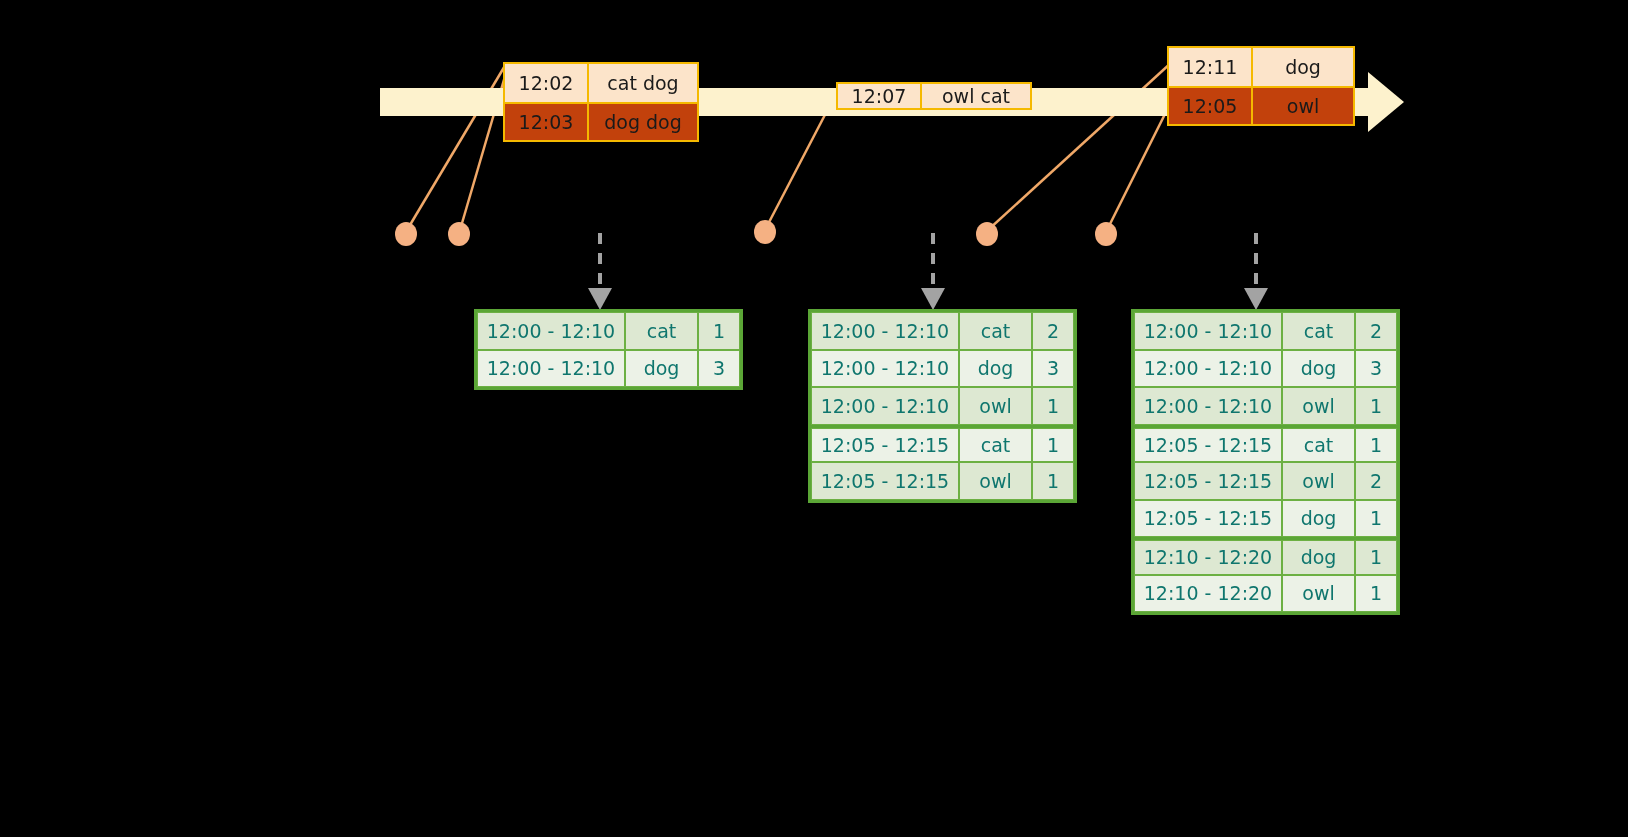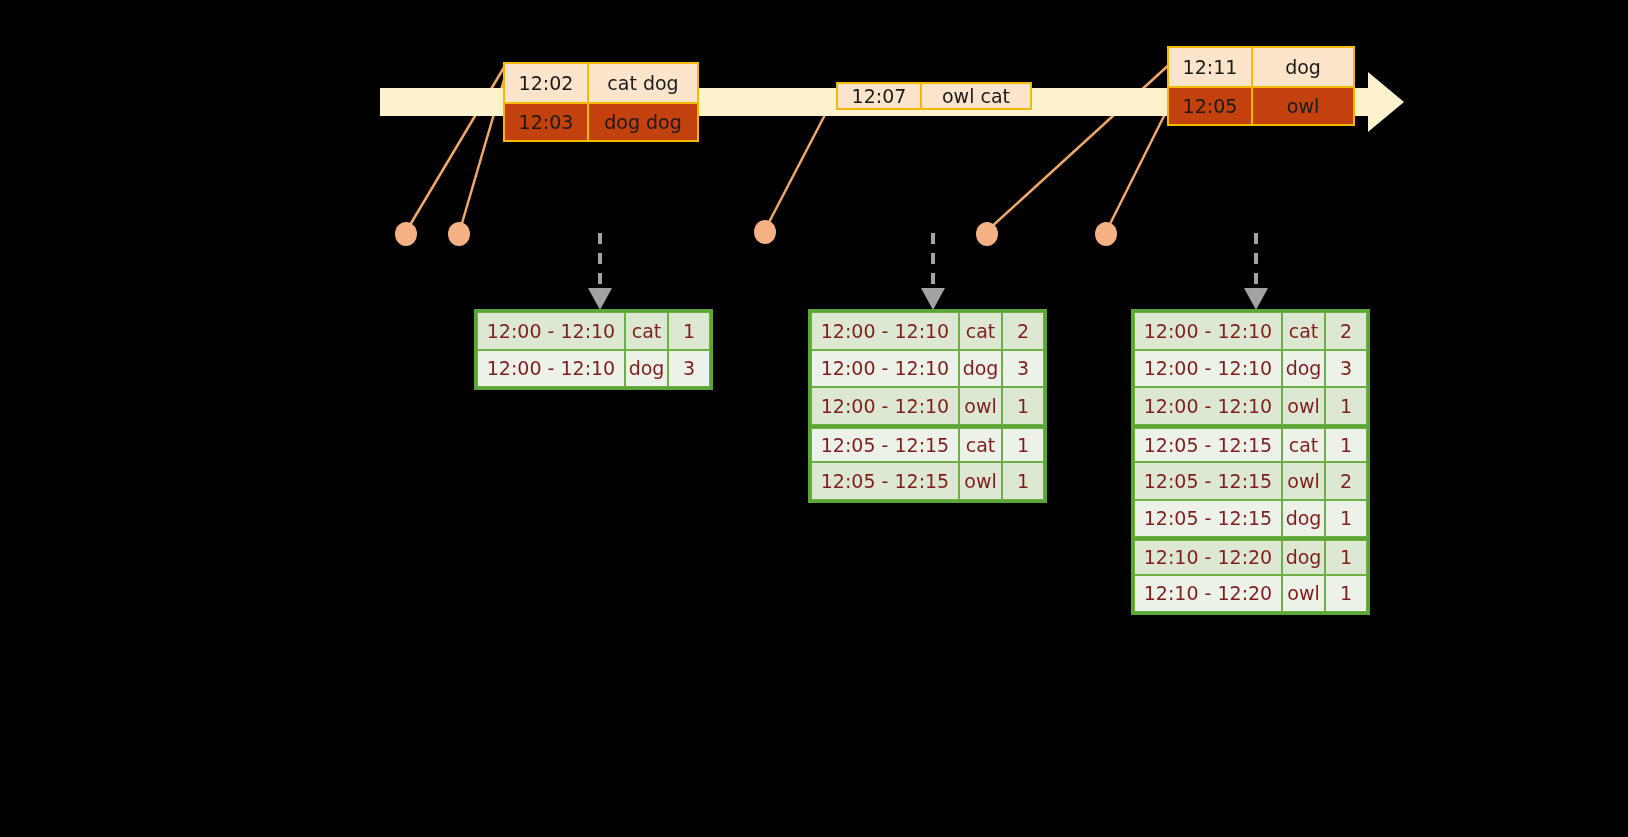--- a/index.html
+++ b/index.html
@@ -79,27 +79,27 @@
     flex-direction: row;
     height: 37.5px;
     box-sizing: border-box;
   }
   .res-cell {
     display: flex;
     align-items: center;
     justify-content: center;
     box-sizing: border-box;
     font-size: 19px;
-    color: #7f1d1d;
+    color: #0f766e;
     border: 1.5px solid #6cb043;
     background: #dde8d2;
   }
   .res-row.light .res-cell { background: #ecf2e7; }
   .c-window { width: 148px; }
-  .c-word   { width: 43px; }
+  .c-word   { width: 73px; }
   .c-count  { width: 42px; }
 
   
   .res-row.grp-start { border-top: 3px solid #5ba636; }
 </style>
 </head>
 <body>
 
 <div id="stage">
 

